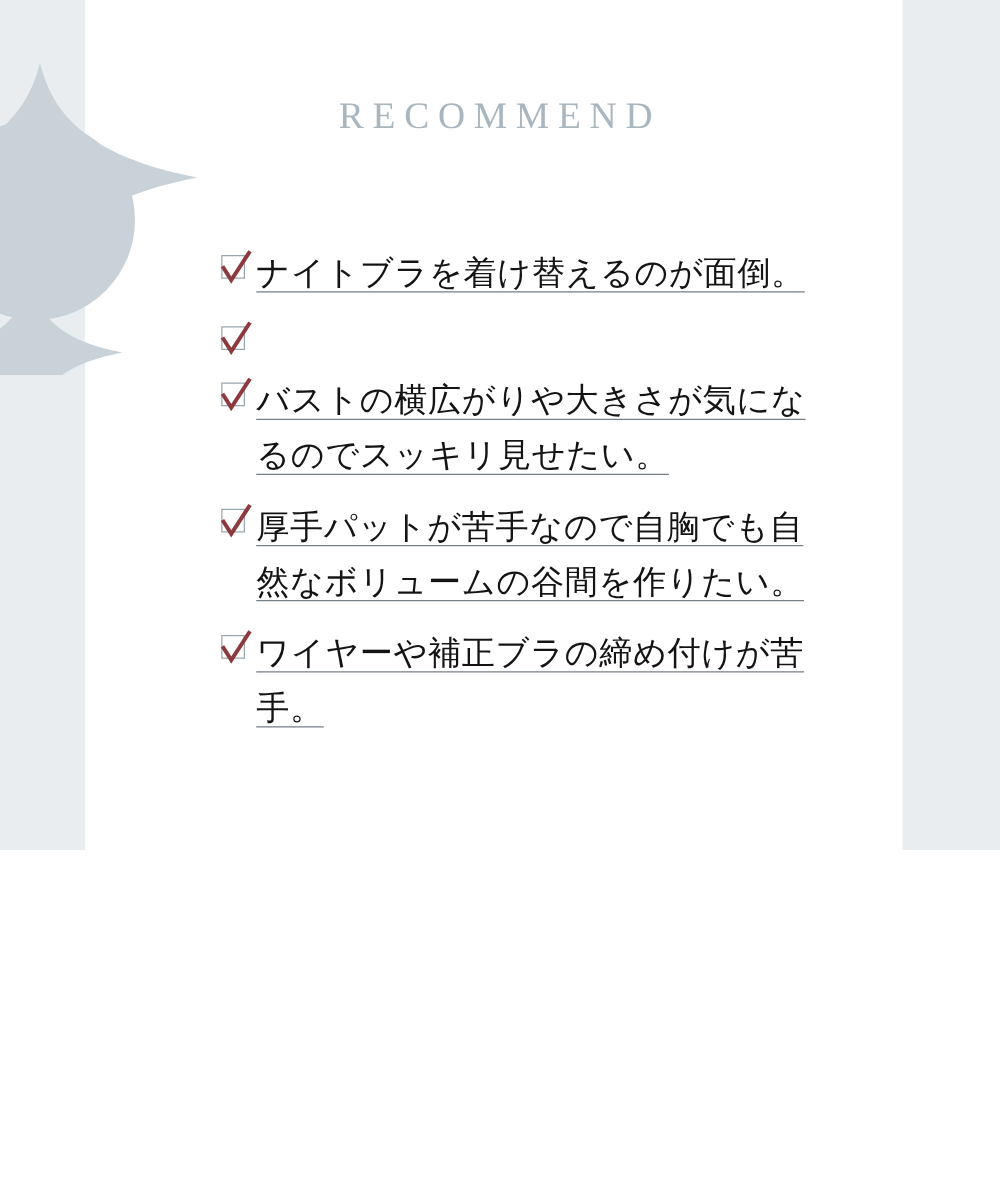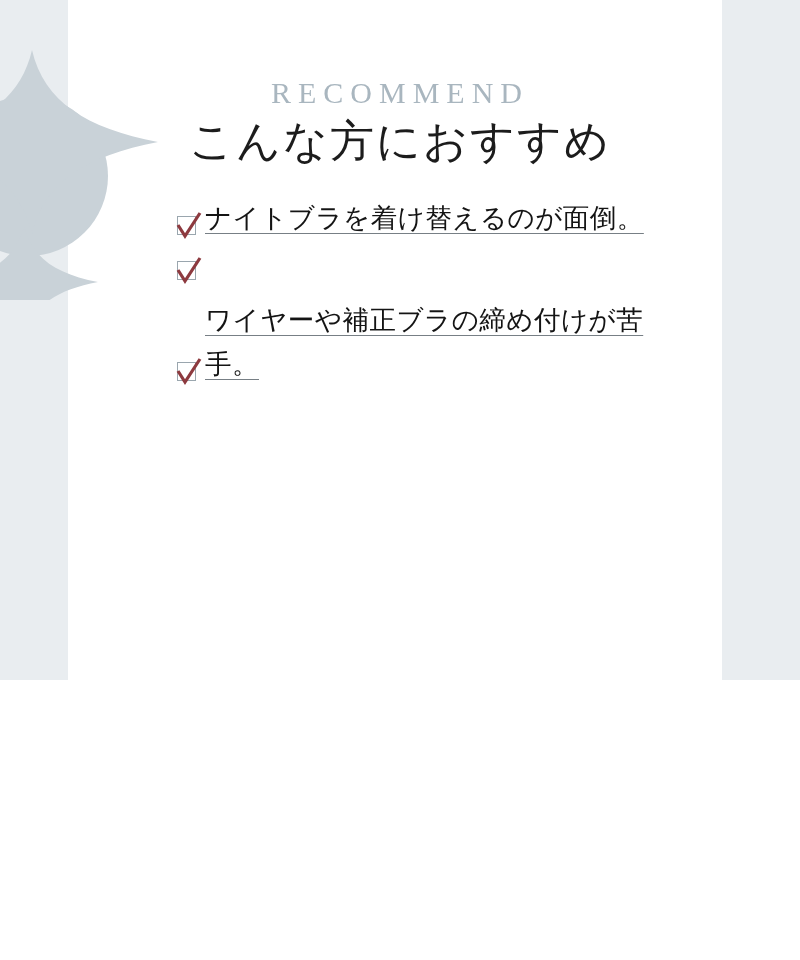--- a/index.html
+++ b/index.html
@@ -101,21 +101,21 @@
 
   .list {
     position: absolute;
     top: 196px;
     left: 175px;
     width: 480px;
   }
 
   .item {
     display: flex;
-    align-items: flex-end;
+    align-items: flex-start;
     margin-bottom: 13px;
   }
 
   .check {
     flex: 0 0 auto;
     width: 26px;
     height: 26px;
     position: relative;
     margin-top: 6px;
     margin-right: 4px;
@@ -163,21 +163,20 @@
     <path d="M42 0 C 54 52, 96 78, 168 92 C 96 106, 54 132, 42 184 C 30 132, -12 106, -84 92 C -12 78, 30 52, 42 0 Z" fill="#c9d2d8"></path>
     <path d="M34 176 C 42 208, 66 224, 108 232 C 66 240, 42 256, 34 288 C 26 256, 2 240, -40 232 C 2 224, 26 208, 34 176 Z" fill="#c9d2d8"></path>
   </svg>
 
   <div class="deco-moon-clip">
     
   </div>
 
   <div class="content">
     <div class="eyebrow">RECOMMEND</div>
-    <div class="headline">こんな方におすすめ</div>
 
     <div class="list">
 
       <div class="item">
         <span class="check">
           <span class="box"></span>
           <svg width="28" height="30" viewBox="0 0 28 30">
             <path d="M3 13 L10 24 L25 1" stroke="#8d3a3f" stroke-width="3.2" fill="none" stroke-linecap="butt"></path>
           </svg>
         </span>
@@ -187,21 +186,39 @@
 
       <div class="item">
         <span class="check">
           <span class="box"></span>
           <svg width="28" height="30" viewBox="0 0 28 30">
             <path d="M3 13 L10 24 L25 1" stroke="#8d3a3f" stroke-width="3.2" fill="none" stroke-linecap="butt"></path>
           </svg>
         </span>
       </div>
 
-
+      <div class="item">
+        <span class="check">
+          <span class="box"></span>
+          <svg width="28" height="30" viewBox="0 0 28 30">
+            <path d="M3 13 L10 24 L25 1" stroke="#8d3a3f" stroke-width="3.2" fill="none" stroke-linecap="butt"></path>
+          </svg>
+        </span>
+        <span class="item-text">バストの横広がりや大きさが気になるのでスッキリ見せたい。</span>
+      </div>
+
+      <div class="item">
+        <span class="check">
+          <span class="box"></span>
+          <svg width="28" height="30" viewBox="0 0 28 30">
+            <path d="M3 13 L10 24 L25 1" stroke="#8d3a3f" stroke-width="3.2" fill="none" stroke-linecap="butt"></path>
+          </svg>
+        </span>
+        <span class="item-text">厚手パットが苦手なので自胸でも自然なボリュームの谷間を作りたい。</span>
+      </div>
 
 
       <div class="item">
         <span class="check">
           <span class="box"></span>
           <svg width="28" height="30" viewBox="0 0 28 30">
             <path d="M3 13 L10 24 L25 1" stroke="#8d3a3f" stroke-width="3.2" fill="none" stroke-linecap="butt"></path>
           </svg>
         </span>
         <span class="item-text">ワイヤーや補正ブラの締め付けが苦手。</span>

